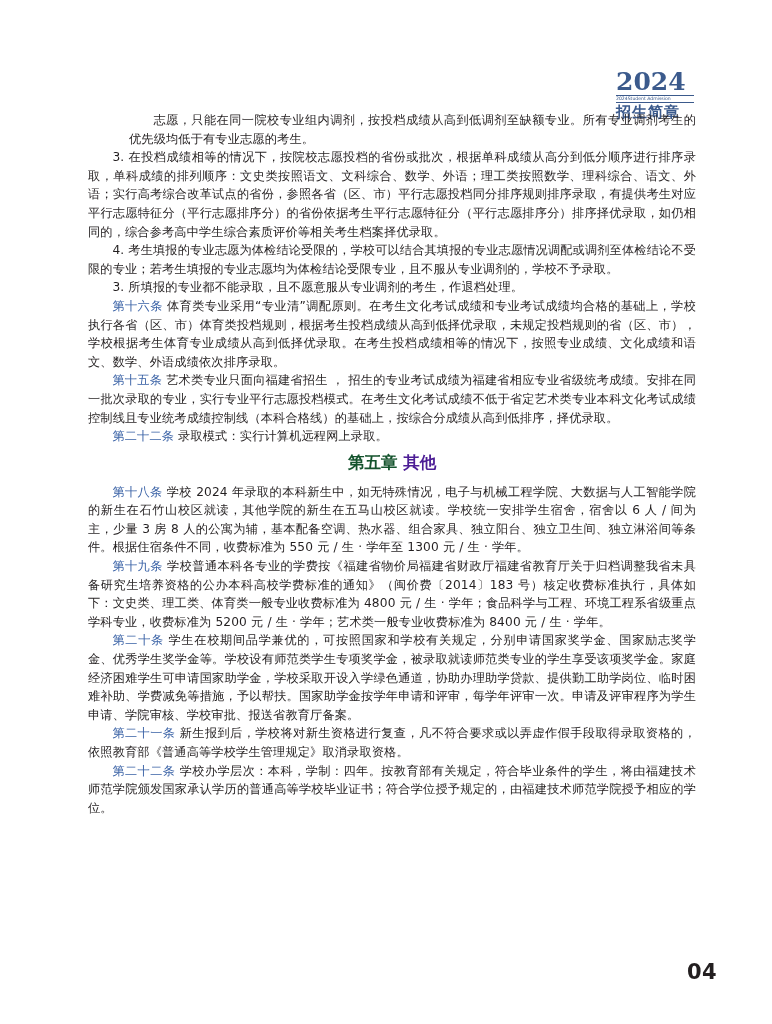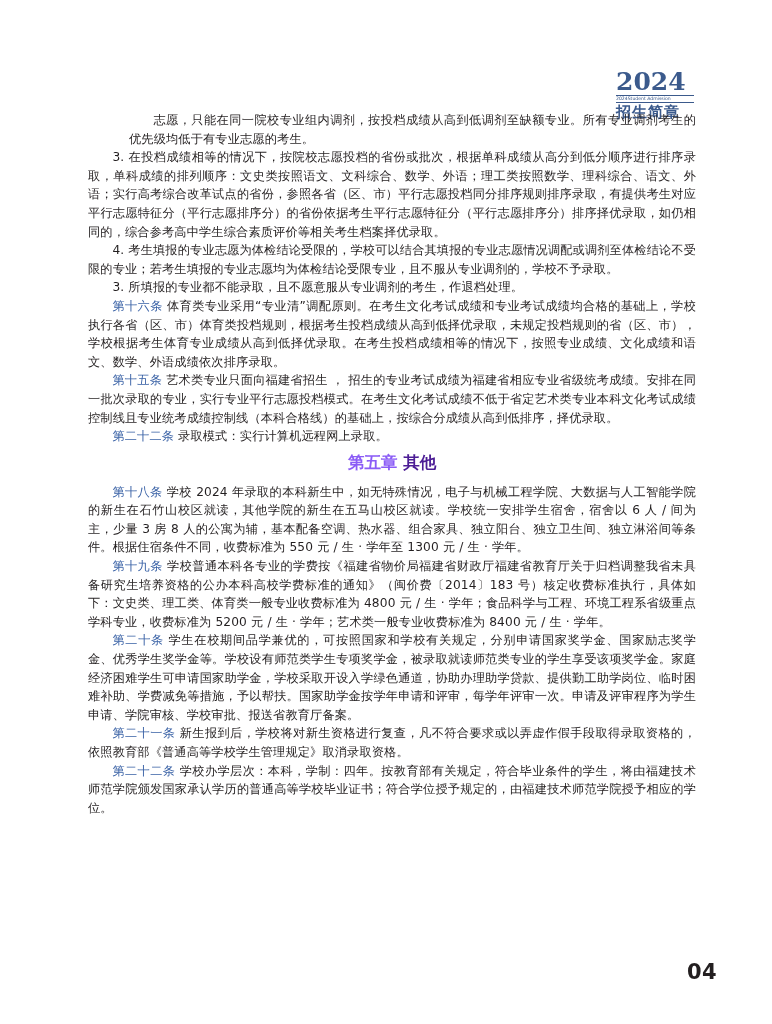--- a/index.html
+++ b/index.html
@@ -31,21 +31,21 @@
   }
   p {
     margin: 0; font-size: 12.2px; line-height: 18.6px; text-align: justify;
     text-indent: 2em; letter-spacing: 0.15px;
   }
   .article { color: #3a62a6; }
   .chapter {
     text-align: center; font-weight: bold; font-size: 16.5px;
     line-height: 22px; margin: 6px 0 9px 0;
   }
-  .chapter .num { color: #8b5cf6; margin-top: 29px; }
+  .chapter .num { color: #14532d; margin-top: 29px; }
   .chapter .name { color: #4c1d95; }
   .page-num {
     position: absolute; left: 687px; top: 960px;
     font-family: "DejaVu Sans", "Liberation Sans", sans-serif;
     font-weight: bold; font-size: 21px; color: #231f20; letter-spacing: 0.5px;
   }
 </style>
 </head>
 <body>
 

